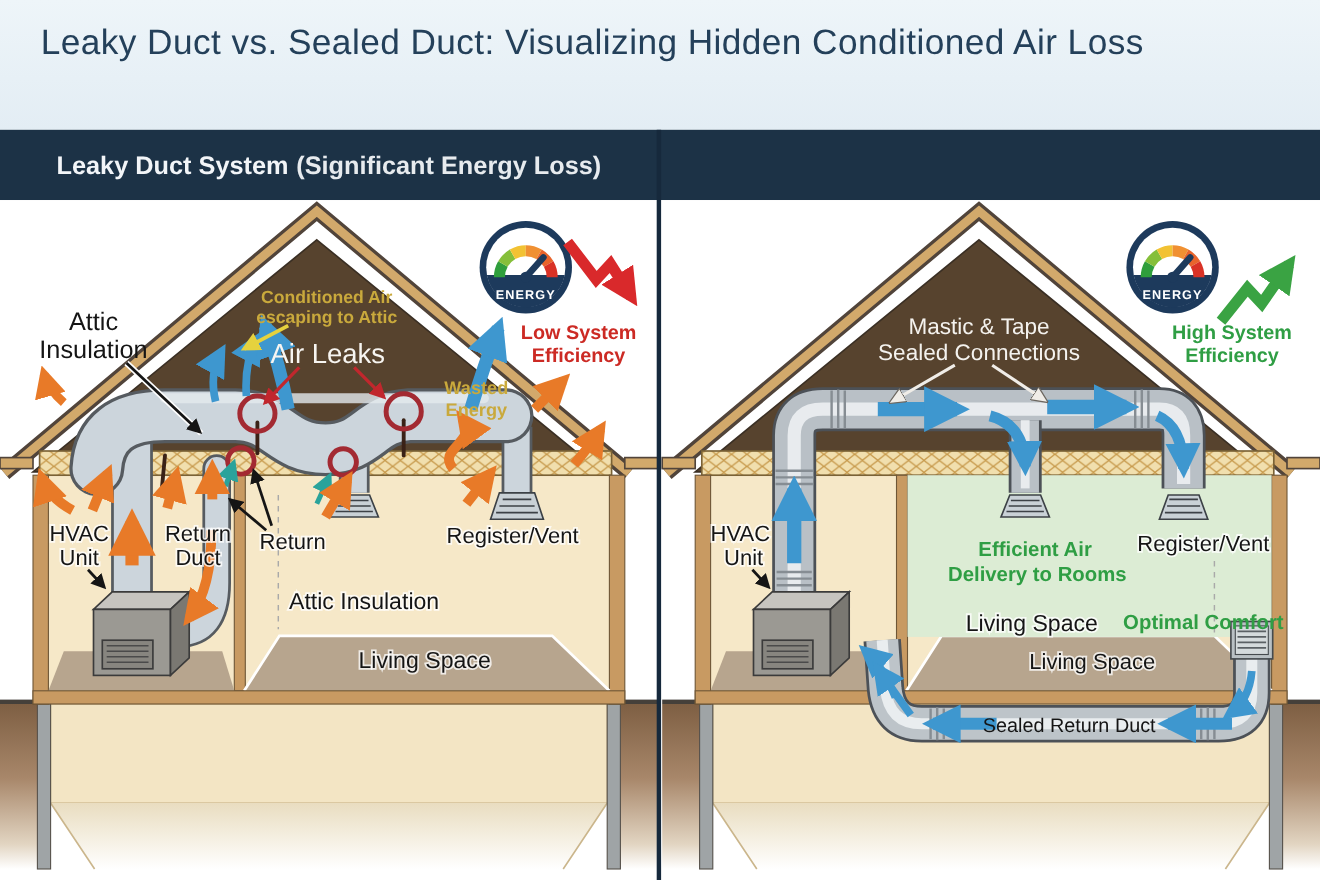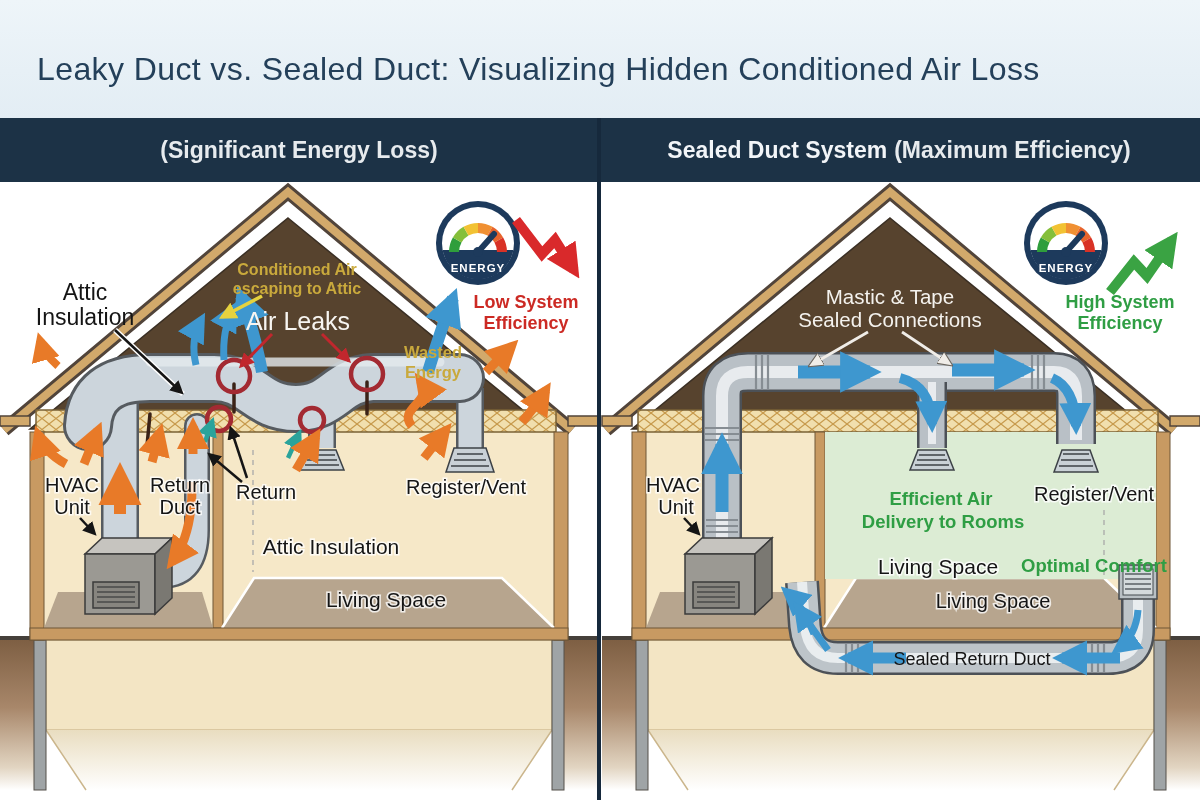--- a/index.html
+++ b/index.html
@@ -3,21 +3,21 @@
 <meta charset="utf-8">
 <style>
   html,body { margin:0; padding:0; background:#dfe8ee; }
   .stage {
     position:relative; width:1200px; height:800px; overflow:hidden;
     font-family:"Liberation Sans", sans-serif; background:#ffffff;
   }
   .title-band {
     position:absolute; top:0; left:0; width:1200px; height:118px;
     background:linear-gradient(180deg,#eef5f9 0%,#e7f0f6 60%,#e3edf4 100%);
-    display:flex; align-items:center;
+    display:flex; 
   }
   .title-band h1 {
     margin:20px 0 0 37px; font-size:32px; font-weight:400; letter-spacing:.4px;
     color:#24405a; white-space:nowrap;
   }
   .header-row {
     position:absolute; top:118px; left:0; width:1200px; height:64px;
     background:#1c3246; display:flex;
   }
   .hdr-cell {
@@ -39,25 +39,22 @@
 <body>
 
 <div class="stage">
 
   <div class="title-band">
     <h1>Leaky Duct vs. Sealed Duct: Visualizing Hidden Conditioned Air Loss</h1>
   </div>
 
   <div class="header-row">
     <div class="hdr-cell">
+      <span class="hb">Leaky Duct System</span>
       <span class="hq">(Significant Energy Loss)</span>
-    </div>
-    <div class="hdr-cell" style="margin-left:4px;width:594px;">
-      <span class="hb">Sealed Duct System</span>
-      <span class="hq">(Maximum Efficiency)</span>
     </div>
   </div>
 
   <div class="panels">
   <svg width="1200" height="618" viewBox="0 0 1200 618">
     <defs>
       <linearGradient id="gSoil" x1="0" y1="0" x2="0" y2="1">
         <stop offset="0" stop-color="#7e5f43"></stop>
             <stop offset="0.45" stop-color="#a8876a"></stop>
         <stop offset="0.85" stop-color="#e2d5c2"></stop>

